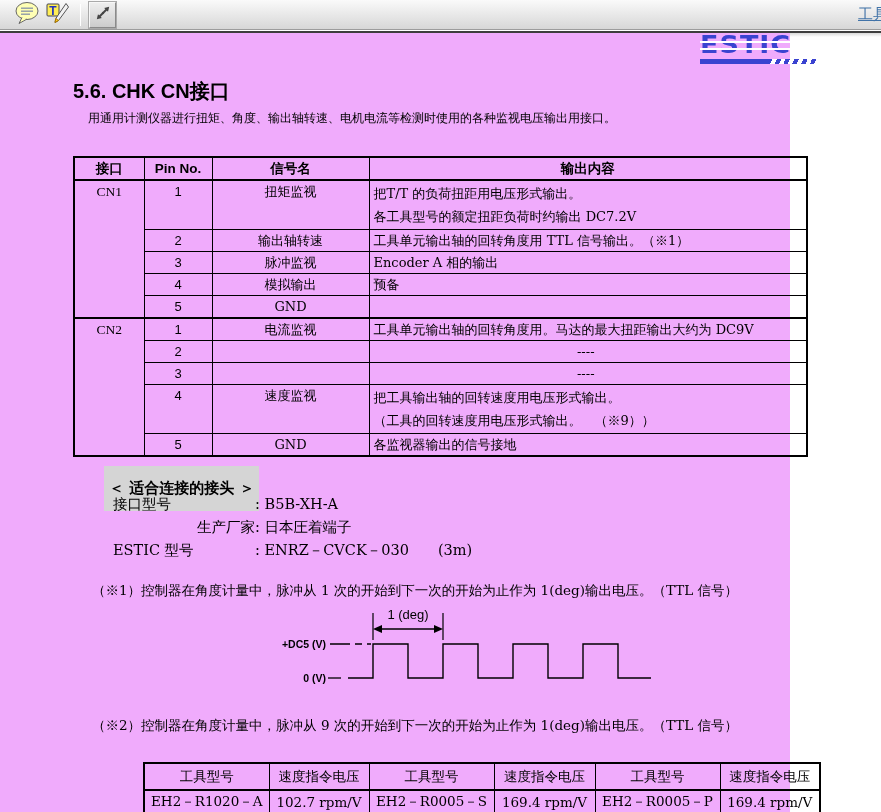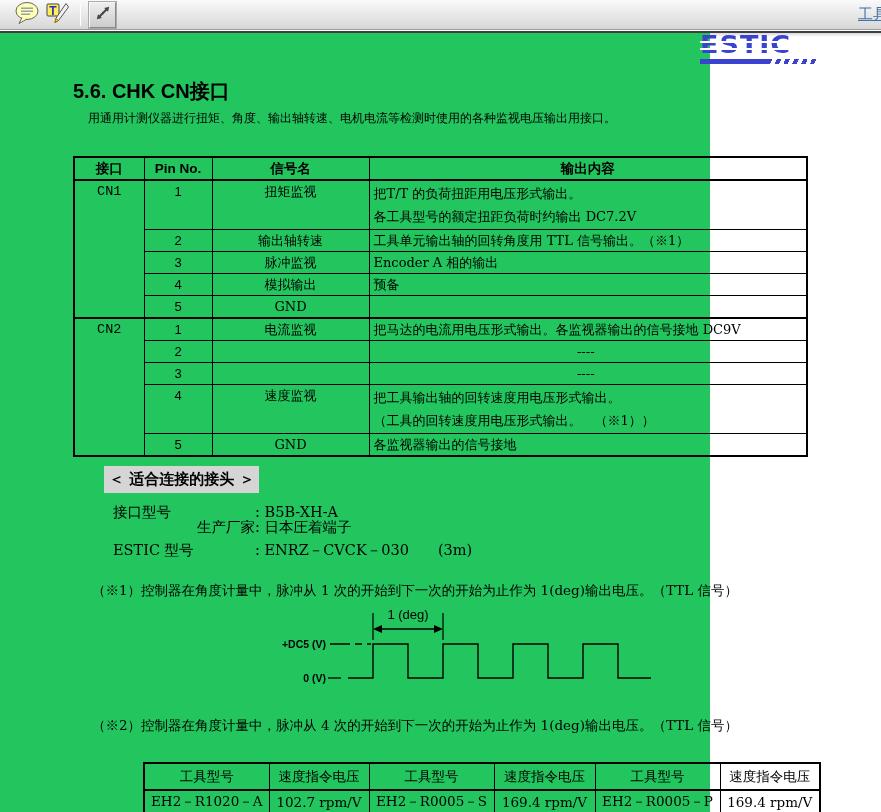--- a/index.html
+++ b/index.html
@@ -29,21 +29,21 @@
     display: flex; align-items: center; justify-content: center; cursor: pointer;
   }
   .tools-link {
     position: absolute; right: -7px; top: 5px;
     font-family: "Liberation Sans", "DejaVu Sans", sans-serif;
     font-size: 15px; color: #4173a8; text-decoration: underline; cursor: pointer;
     white-space: nowrap;
   }
 
   
-  .page { position: absolute; top: 33px; left: 0; width: 710px; height: 779px; background: #22c55e; }
+  .page { position: absolute; top: 33px; left: 0; width: 790px; height: 779px; background: #f0abfc; }
 
   
   .logo { position: absolute; top: 1px; left: 700px; width: 120px; }
   .logo-word {
     position: relative;
     font-family: "DejaVu Sans", "Liberation Sans", sans-serif;
     font-weight: 800; font-size: 27px; line-height: 23px; letter-spacing: 1px;
     color: #3a43d0; transform: scaleY(0.92); transform-origin: top left;
   }
   .logo-stripe { position: absolute; left: 0; width: 118px; height: 2px; background: #fff; }
@@ -69,36 +69,36 @@
   .pin-table thead th {
     border-bottom: 2px solid #000; height: 22px;
     font-family: "Liberation Sans", "DejaVu Sans", sans-serif;
     font-size: 13.5px; font-weight: bold; text-align: center; vertical-align: middle;
   }
   .pin-table tr { height: 22px; }
   .pin-table tr.tall  { height: 48px; }
   .pin-table tr.tall2 { height: 45px; }
   .grp2 tr:first-child td { border-top: 2px solid #000; }
   .cell-conn { text-align: center; vertical-align: middle; font-size: 13.5px;
-               font-family: Liberation Mono, monospace; }
+               font-family: Liberation Serif, serif; }
   .cell-pin  { text-align: center; font-family: "Liberation Sans", "DejaVu Sans", sans-serif; }
   .cell-sig  { text-align: center; }
   .cell-out  { padding-left: 8px; }
   .cell-out.center { text-align: center; padding-left: 0; }
   .tall .cell-out div, .tall2 .cell-out div { line-height: 23px; }
 
   
   .conn-heading {
     position: absolute; top: 433px; left: 104px;
-    background: #d5d5d5; padding: 4px 5px;
+    background: #d5d5d5; padding: 13px 5px;
     font-size: 15px; font-weight: bold;
   }
   .spec-row { position: absolute; left: 113px; font-size: 14.5px; white-space: nowrap; }
   .spec-label { display: inline-block; width: 142px; }
-  .spec-1 { top: 462px; margin-top: 8px; } .spec-2 { top: 485px; text-align: right; } .spec-3 { top: 508px; }
+  .spec-1 { top: 462px; } .spec-2 { top: 485px; text-align: right; } .spec-3 { top: 508px; }
 
   
   .note { position: absolute; left: 92px; font-size: 13.5px; white-space: nowrap; }
   .note-1 { top: 549px; } .note-2 { top: 684px; }
   .waveform { position: absolute; top: 571px; left: 278px; }
   .waveform text { font-family: "Liberation Sans", "DejaVu Sans", sans-serif; fill: #000; }
 
   
   .speed-table {
     position: absolute; top: 729px; left: 143px; width: 676px;
@@ -212,38 +212,38 @@
           <td class="cell-pin">5</td>
           <td class="cell-sig">GND</td>
           <td class="cell-out"></td>
         </tr>
       </tbody>
       <tbody class="grp2">
         <tr>
           <td class="cell-conn" rowspan="5">CN2</td>
           <td class="cell-pin">1</td>
           <td class="cell-sig">电流监视</td>
-          <td class="cell-out">把马达的电流用电压形式输出。各监视器输出的信号接地 DC9V</td>
+          <td class="cell-out">工具单元输出轴的回转角度用。马达的最大扭距输出大约为 DC9V</td>
         </tr>
         <tr>
           <td class="cell-pin">2</td>
           <td class="cell-sig"></td>
           <td class="cell-out center">----</td>
         </tr>
         <tr>
           <td class="cell-pin">3</td>
           <td class="cell-sig"></td>
           <td class="cell-out center">----</td>
         </tr>
         <tr class="tall2">
           <td class="cell-pin">4</td>
           <td class="cell-sig">速度监视</td>
           <td class="cell-out">
             <div>把工具输出轴的回转速度用电压形式输出。</div>
-            <div>（工具的回转速度用电压形式输出。　（※1））</div>
+            <div>（工具的回转速度用电压形式输出。　（※9））</div>
           </td>
         </tr>
         <tr>
           <td class="cell-pin">5</td>
           <td class="cell-sig">GND</td>
           <td class="cell-out">各监视器输出的信号接地</td>
         </tr>
       </tbody>
     </table>
 
@@ -266,21 +266,21 @@
       <line x1="99" y1="25" x2="161" y2="25" stroke="#000" stroke-width="1.4"></line>
       <polygon points="95,25 104,21 104,29" fill="#000"></polygon>
       <polygon points="165,25 156,21 156,29" fill="#000"></polygon>
       <text x="48" y="44" text-anchor="end" font-size="10.5" font-weight="bold">+DC5 (V)</text>
       <text x="48" y="78" text-anchor="end" font-size="10.5" font-weight="bold">0 (V)</text>
       <path d="M52,40 H93" stroke="#000" stroke-width="1.3" stroke-dasharray="20 5 7 5" fill="none"></path>
       <path d="M50,74 h13" stroke="#000" stroke-width="1.3" fill="none"></path>
       <path d="M70,74 H95 V40 H130 V74 H165 V40 H200 V74 H235 V40 H270 V74 H305 V40 H340 V74 H373" stroke="#000" stroke-width="1.4" fill="none"></path>
     </svg>
 
-    <p class="note note-2">（※2）控制器在角度计量中，脉冲从 4 次的开始到下一次的开始为止作为 1(deg)输出电压。（TTL 信号）</p>
+    <p class="note note-2">（※2）控制器在角度计量中，脉冲从 9 次的开始到下一次的开始为止作为 1(deg)输出电压。（TTL 信号）</p>
 
     <table class="speed-table">
       <colgroup>
           <col style="width:125px">
           <col style="width:100px">
           <col style="width:125px">
           <col style="width:101px">
           <col style="width:125px">
           <col style="width:100px">
         </colgroup>

